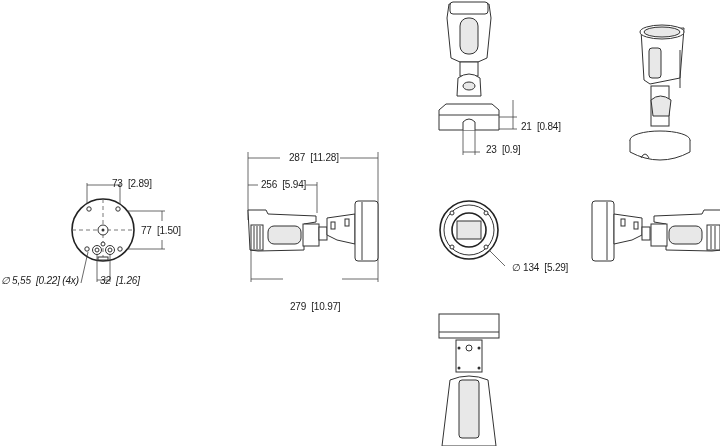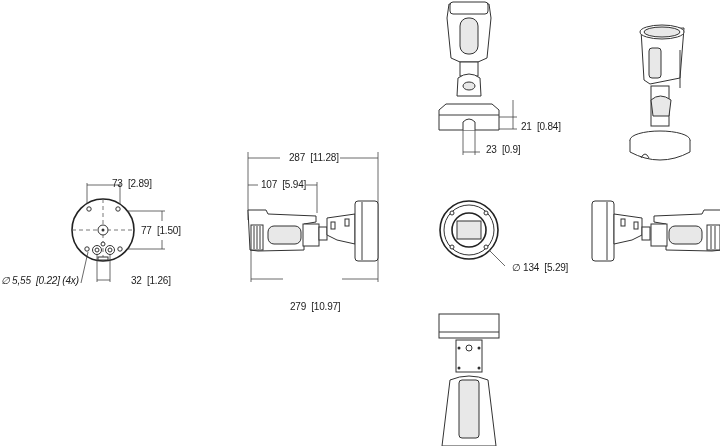--- a/index.html
+++ b/index.html
@@ -156,32 +156,32 @@
     <rect x="459" y="380" width="20" height="58" rx="3" class="shade"></rect>
   </g>
 </svg>
 
 <div class="lbl" style="left:112px;top:178px;">
   <span>73</span>&nbsp;&nbsp;<span>[2.89]</span>
 </div>
 <div class="lbl" style="left:141px;top:225px;">
   <span>77</span>&nbsp;&nbsp;<span>[1.50]</span>
 </div>
-<div class="lbl" style="left:131px;top:275px;">
+<div class="lbl" style="left:100px;top:275px;font-style:italic;">
   <span>32</span>&nbsp;&nbsp;<span>[1.26]</span>
 </div>
 <div class="lbl" style="left:1px;top:275px;font-style:italic;">
   <span>∅ 5,55</span>&nbsp;&nbsp;<span>[0.22]</span>&nbsp;<span>(4x)</span>
 </div>
 
 <div class="lbl" style="left:289px;top:152px;">
   <span>287</span>&nbsp;&nbsp;<span>[11.28]</span>
 </div>
 <div class="lbl" style="left:261px;top:179px;">
-  <span>107</span>&nbsp;&nbsp;<span>[5.94]</span>
+  <span>256</span>&nbsp;&nbsp;<span>[5.94]</span>
 </div>
 <div class="lbl" style="left:290px;top:273px;margin-top:28px;">
   <span>279</span>&nbsp;&nbsp;<span>[10.97]</span>
 </div>
 
 <div class="lbl" style="left:521px;top:99px;margin-top:22px;">
   <span>21</span>&nbsp;&nbsp;<span>[0.84]</span>
 </div>
 <div class="lbl" style="left:486px;top:144px;text-align:right;">
   <span>23</span>&nbsp;&nbsp;<span>[0.9]</span>

